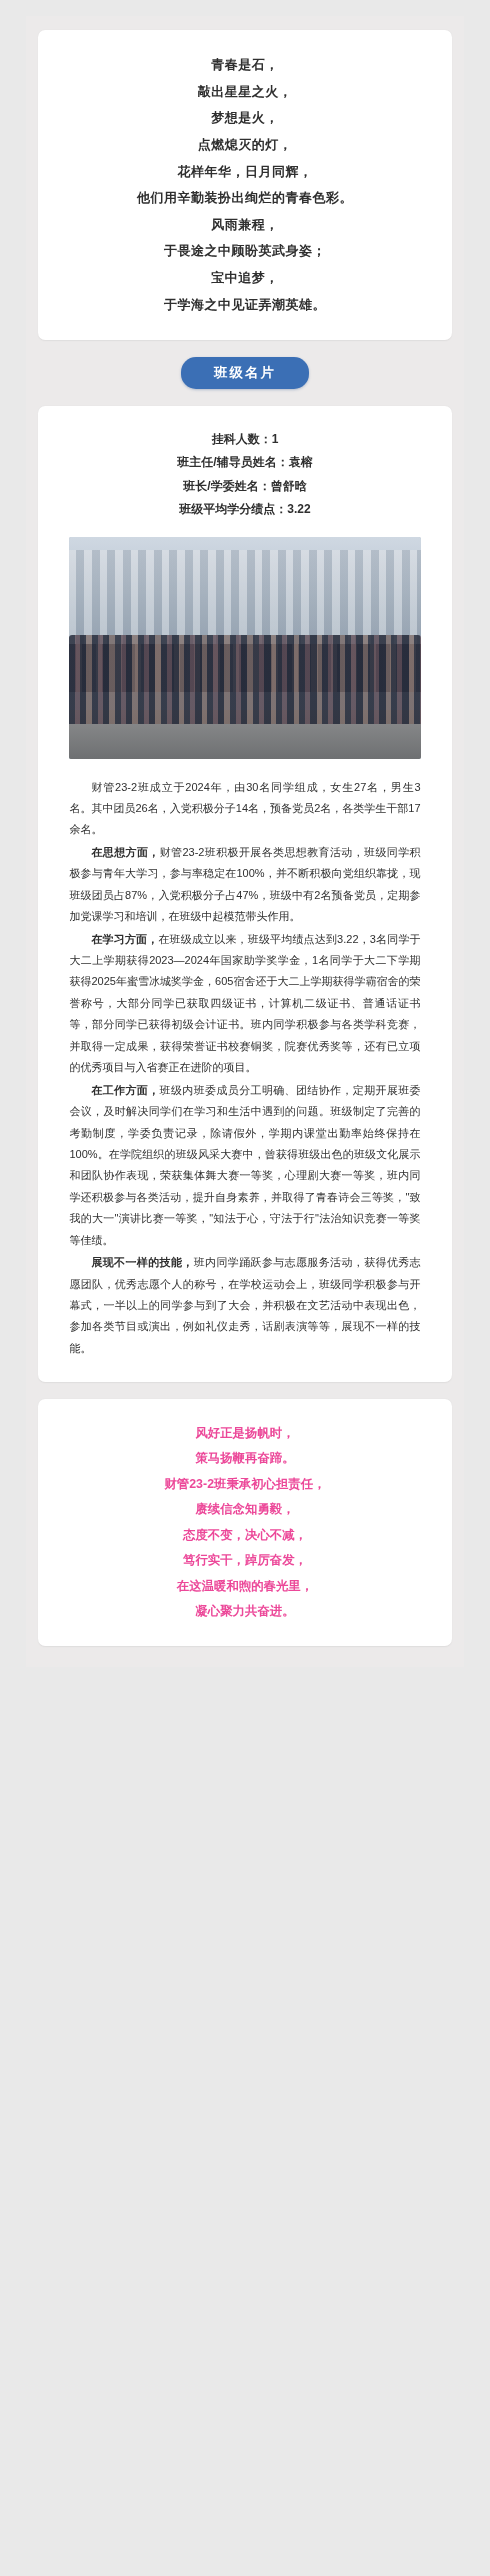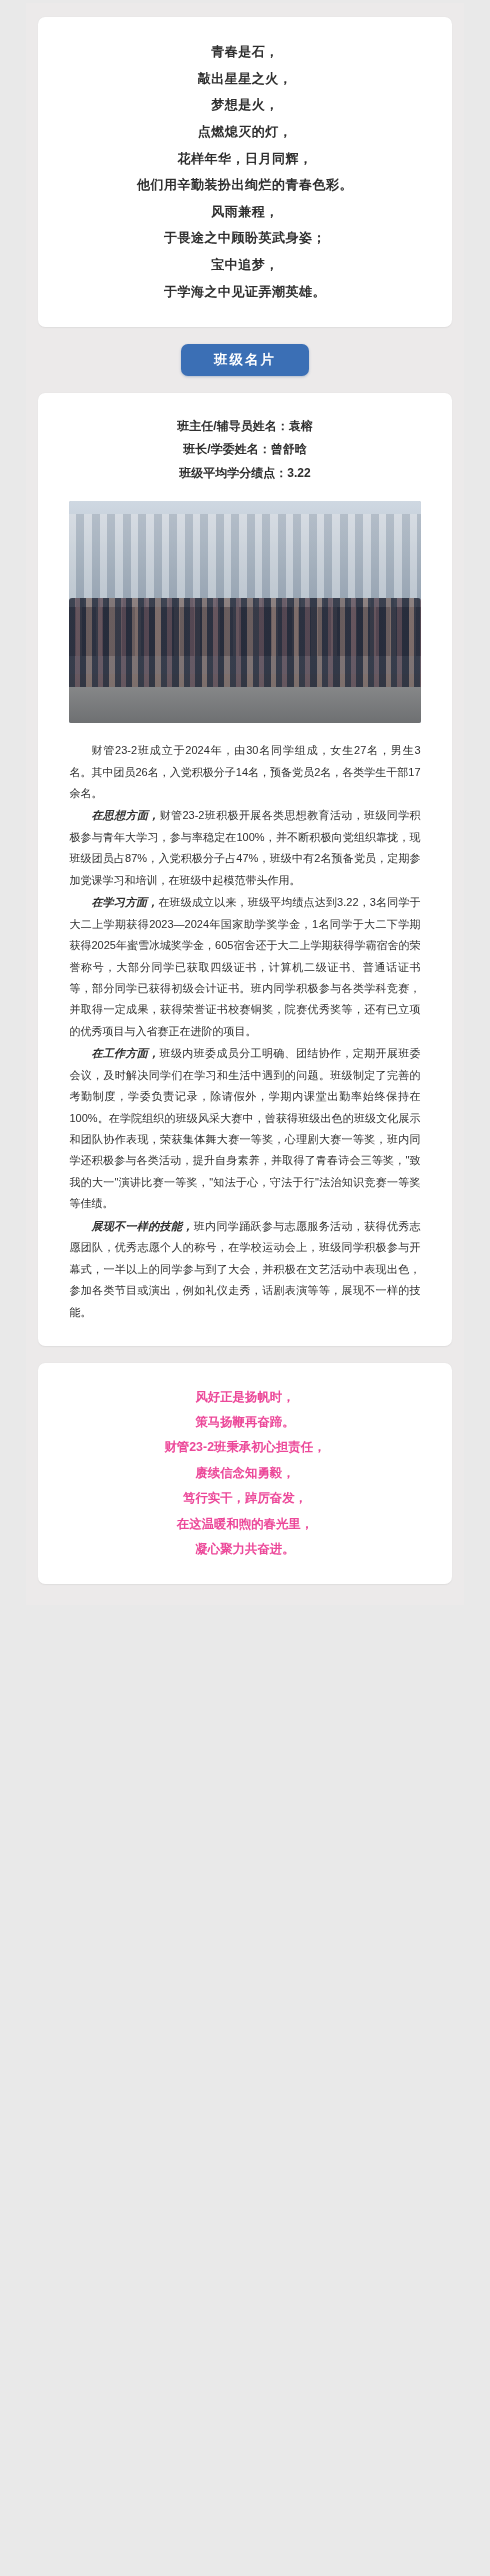--- a/index.html
+++ b/index.html
@@ -4,21 +4,21 @@
 <style>
   * { box-sizing: border-box; }
   html, body {
     margin: 0;
     padding: 0;
     background: #e9e9e9;
     font-family: "Liberation Sans", sans-serif;
   }
   .page {
     width: 438px;
-    margin: 3px auto;
+    margin: 16px auto;
     background: #eceaea;
     padding: 14.4px 12.4px 20.6px 12.4px;
   }
   .card {
     background: #ffffff;
     border-radius: 7.2px;
     padding: 21.6px 31px;
     margin-bottom: 17.5px;
     box-shadow: 0 0.5px 1.5px rgba(0,0,0,0.06);
   }
@@ -38,21 +38,21 @@
     justify-content: center;
     margin: 5.2px 0 17.5px 0;
   }
   .banner {
     background: #3b6fb5;
     color: #ffffff;
     font-size: 13.4px;
     font-weight: bold;
     letter-spacing: 2.1px;
     padding: 6.7px 33px;
-    border-radius: 7px;
+    border-radius: 15px;
     box-shadow: 0 1px 2.6px rgba(40,80,140,0.3);
   }
 
   .stats {
     text-align: center;
     color: #2f2f2f;
     font-size: 12px;
     line-height: 1.95;
     font-weight: bold;
     margin-bottom: 15.5px;
@@ -92,21 +92,21 @@
         rgba(45,50,65,0.8) 13.4px 19.6px); }
 
   .body-text {
     color: #2f2f2f;
     font-size: 11px;
     line-height: 1.95;
     text-align: justify;
     text-justify: inter-ideograph;
   }
   .body-text p { margin: 0 0 1px 0; text-indent: 2em; }
-  .body-text p b { font-weight: bold; font-style: italic; }
+  .body-text p b { font-weight: bold; }
 
   .closing {
     text-align: center;
     color: #ec4899;
     font-size: 12.4px;
     line-height: 2.05;
     font-weight: bold;
   }
   .closing div { white-space: nowrap; }
 </style>
@@ -130,20 +130,21 @@
     </div>
   </div>
 
   <div class="banner-wrap">
     <div class="banner">班级名片</div>
   </div>
 
   <div class="card">
 
     <div class="stats">
+      <div>挂科人数：1</div>
       <div>班主任/辅导员姓名：袁榕</div>
       <div>班长/学委姓名：曾舒晗</div>
       <div>班级平均学分绩点：3.22</div>
     </div>
 
     <div class="photo">
       <div class="sky"></div>
       <div class="bld"></div>
       <div class="ground"></div>
       <div class="crowd2"></div>
@@ -159,20 +160,21 @@
     </div>
 
   </div>
 
   <div class="card" style="margin-bottom:0;">
     <div class="closing">
       <div>风好正是扬帆时，</div>
       <div>策马扬鞭再奋蹄。</div>
       <div>财管23-2班秉承初心担责任，</div>
       <div>赓续信念知勇毅，</div>
+      <div>态度不变，决心不减，</div>
       <div>笃行实干，踔厉奋发，</div>
       <div>在这温暖和煦的春光里，</div>
       <div>凝心聚力共奋进。</div>
     </div>
   </div>
 
 </div>
 
 
 </body></html>

